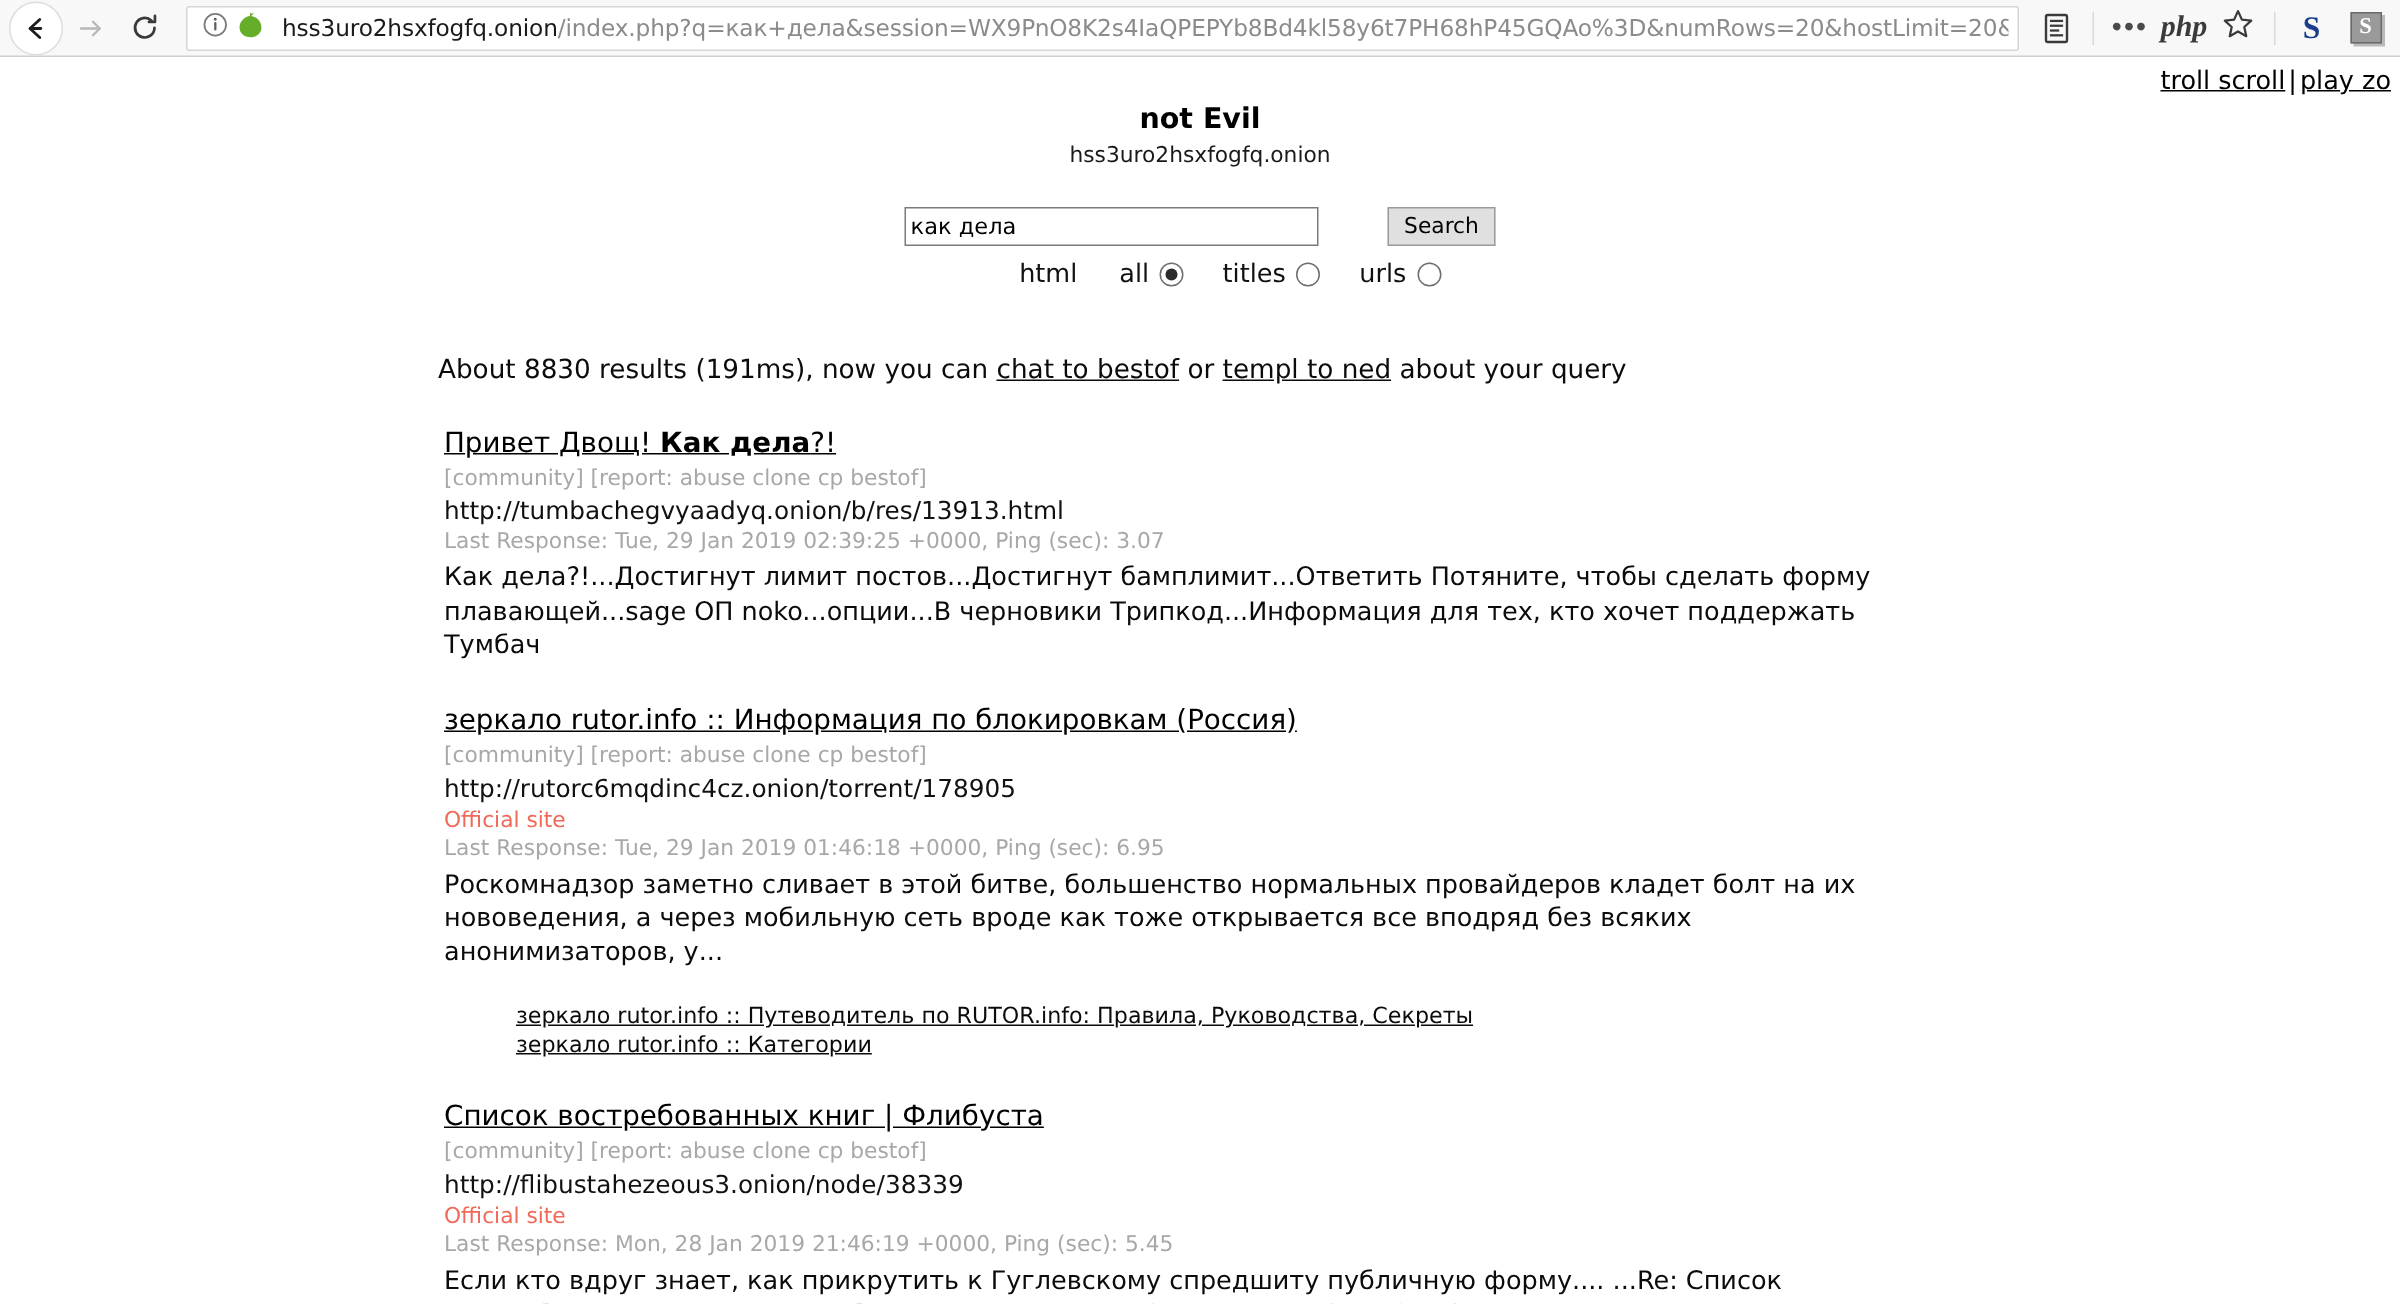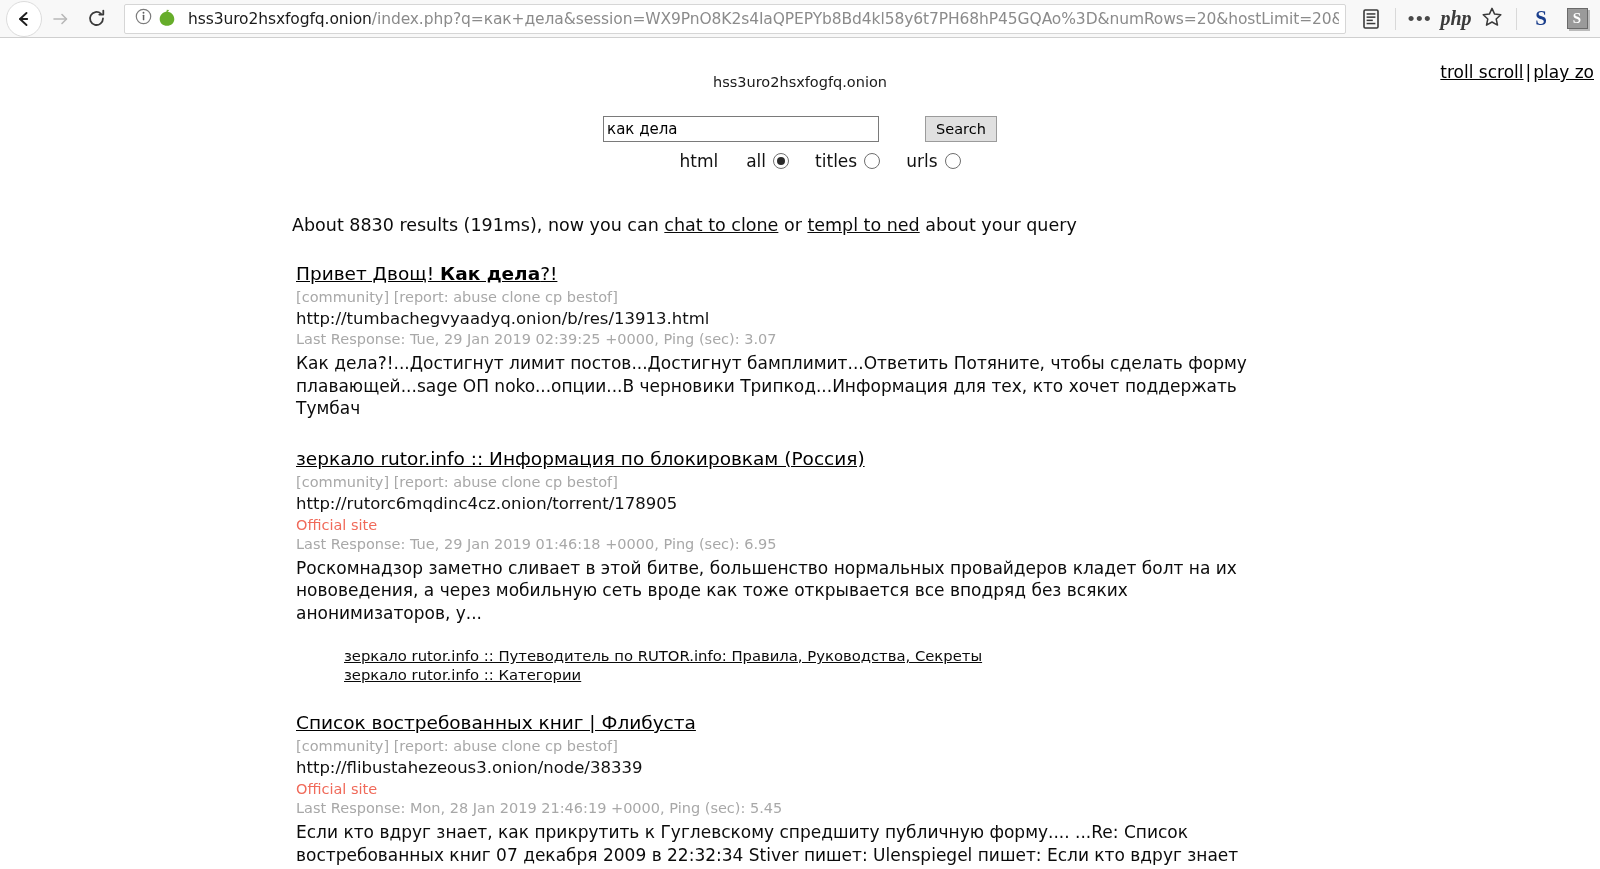--- a/index.html
+++ b/index.html
@@ -126,21 +126,21 @@
 
   
   .page {
     position: relative;
     height: 831px;
     background: #fff;
     overflow: hidden;
   }
   .corner-links {
     position: absolute;
-    top: 24px;
+    top: 6px;
     right: 6px;
     font-family: "DejaVu Sans", sans-serif;
     font-size: 17px;
     color: #000;
     white-space: nowrap;
   }
   .corner-links a {
     color: #000;
     text-decoration: underline;
   }
@@ -389,20 +389,21 @@
   </div>
 </div>
 
 <div class="page">
 
   <div class="corner-links">
     <a href="#">troll scroll</a><span class="bar">|</span><a href="#">play zo</a>
   </div>
 
   <div class="site-head">
+    <div class="site-title">not Evil</div>
     <div class="site-sub">hss3uro2hsxfogfq.onion</div>
   </div>
 
   <div class="search-area">
     <div class="search-row">
       <input class="search-input" type="text" value="как дела" style="">
       <button class="search-btn">Search</button>
     </div>
     <div class="radio-row">
       <span class="lbl">html</span>
@@ -413,21 +414,21 @@
       <span>titles</span>
       <span class="radio"></span>
       <span class="spacer"></span>
       <span>urls</span>
       <span class="radio"></span>
     </div>
   </div>
 
   <div class="results-wrap">
 
-    <div class="summary"><span>About 8830 results (191ms), now you can </span><a href="#">chat to clone</a><span> or </span><a href="#">templ to ned</a><span> about your query</span></div>
+    <div class="summary"><span>About 8830 results (191ms), now you can </span><a href="#">chat to bestof</a><span> or </span><a href="#">templ to ned</a><span> about your query</span></div>
 
 
     <div id="results-list">
         <div class="result"><a class="title" href="#"><span>Привет Двощ! </span><b>Как дела</b><span>?!</span></a><div class="tags">[community] [report: abuse clone cp bestof]</div><div class="url">http://tumbachegvyaadyq.onion/b/res/13913.html</div><div class="meta">Last Response: Tue, 29 Jan 2019 02:39:25 +0000, Ping (sec): 3.07</div><div class="snippet">Как дела?!...Достигнут лимит постов...Достигнут бамплимит...Ответить Потяните, чтобы сделать форму плавающей...sage ОП noko...опции...В черновики Трипкод...Информация для тех, кто хочет поддержать Тумбач</div></div>
         <div class="result"><a class="title" href="#"><span>зеркало rutor.info :: Информация по блокировкам (Россия)</span></a><div class="tags">[community] [report: abuse clone cp bestof]</div><div class="url">http://rutorc6mqdinc4cz.onion/torrent/178905</div><div class="official">Official site</div><div class="meta">Last Response: Tue, 29 Jan 2019 01:46:18 +0000, Ping (sec): 6.95</div><div class="snippet">Роскомнадзор заметно сливает в этой битве, большенство нормальных провайдеров кладет болт на их нововедения, а через мобильную сеть вроде как тоже открывается все вподряд без всяких анонимизаторов, у...</div><div class="sublinks">
             <a href="#">зеркало rutor.info :: Путеводитель по RUTOR.info: Правила, Руководства, Секреты</a>
             <a href="#">зеркало rutor.info :: Категории</a>
           </div></div>
         <div class="result"><a class="title" href="#"><span>Список востребованных книг | Флибуста</span></a><div class="tags">[community] [report: abuse clone cp bestof]</div><div class="url">http://flibustahezeous3.onion/node/38339</div><div class="official">Official site</div><div class="meta">Last Response: Mon, 28 Jan 2019 21:46:19 +0000, Ping (sec): 5.45</div><div class="snippet">Если кто вдруг знает, как прикрутить к Гуглевскому спредшиту публичную форму.... ...Re: Список востребованных книг  07 декабря 2009  в 22:32:34 Stiver пишет:   Ulenspiegel пишет:   Если кто вдруг знает</div></div>
       </div>

